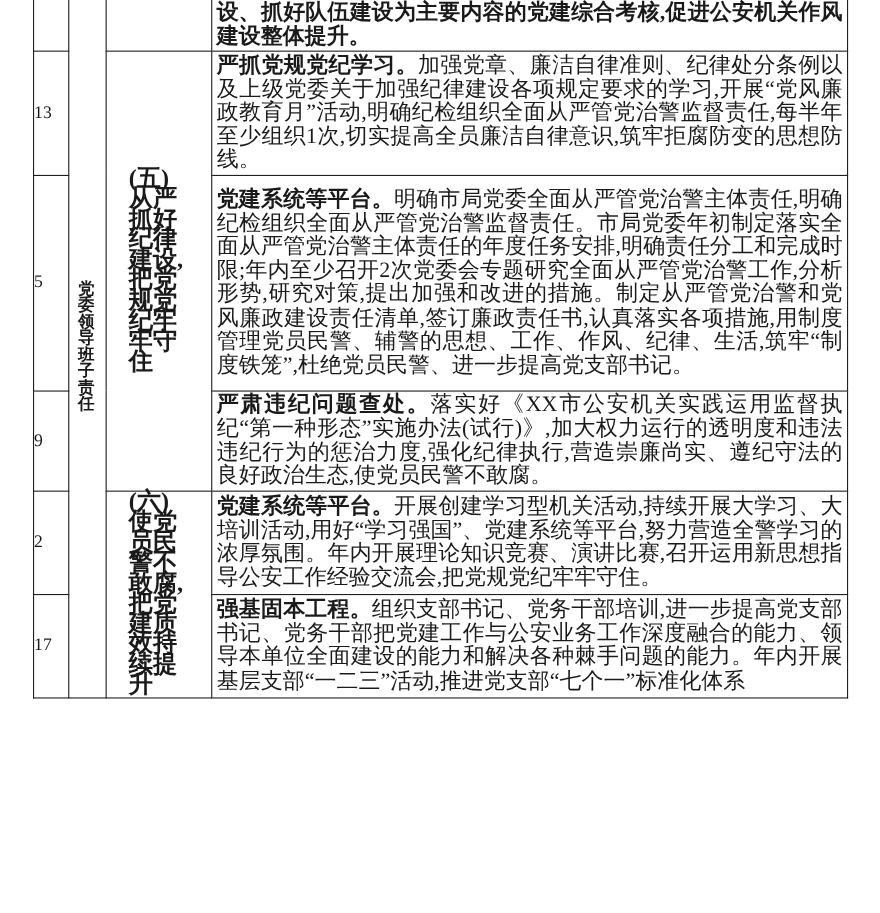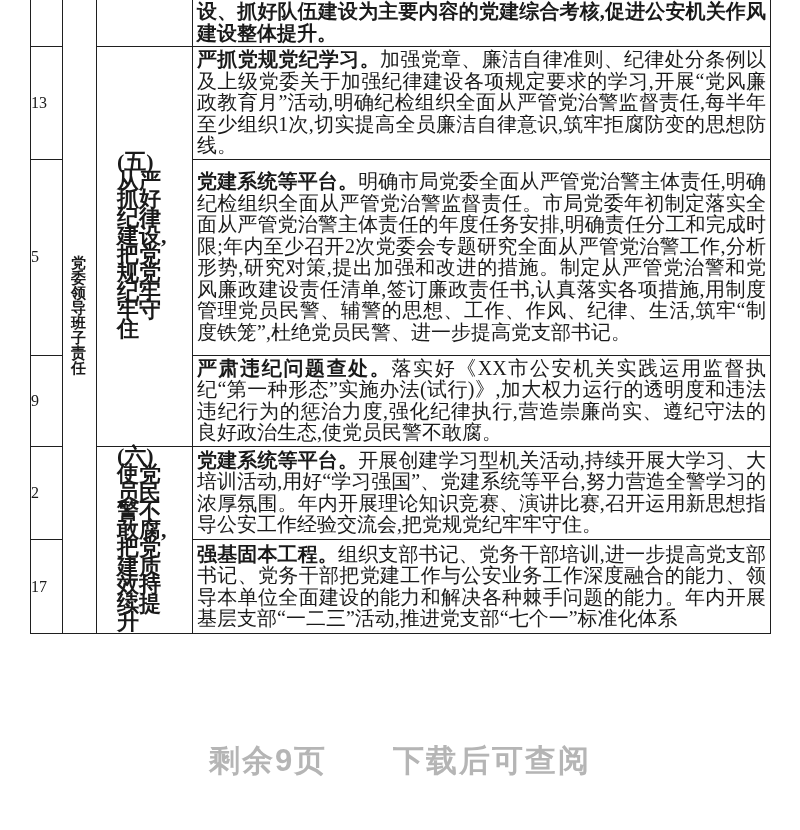--- a/index.html
+++ b/index.html
@@ -145,15 +145,14 @@
 
     <tr class="r-17">
       <td class="num-cell">17</td>
       <td class="content-cell">
         <span class="lead">强基固本工程。</span><span>组织支部书记、党务干部培训,进一步提高党支部书记、党务干部把党建工作与公安业务工作深度融合的能力、领导本单位全面建设的能力和解决各种棘手问题的能力。年内开展基层支部“一二三”活动,推进党支部“七个一”标准化体系</span>
       </td>
     </tr>
   </tbody>
     </table>
 
-  <div class="watermark">剩余9页　　下载后可查阅</div>
 
 </div>
 
 </body></html>

